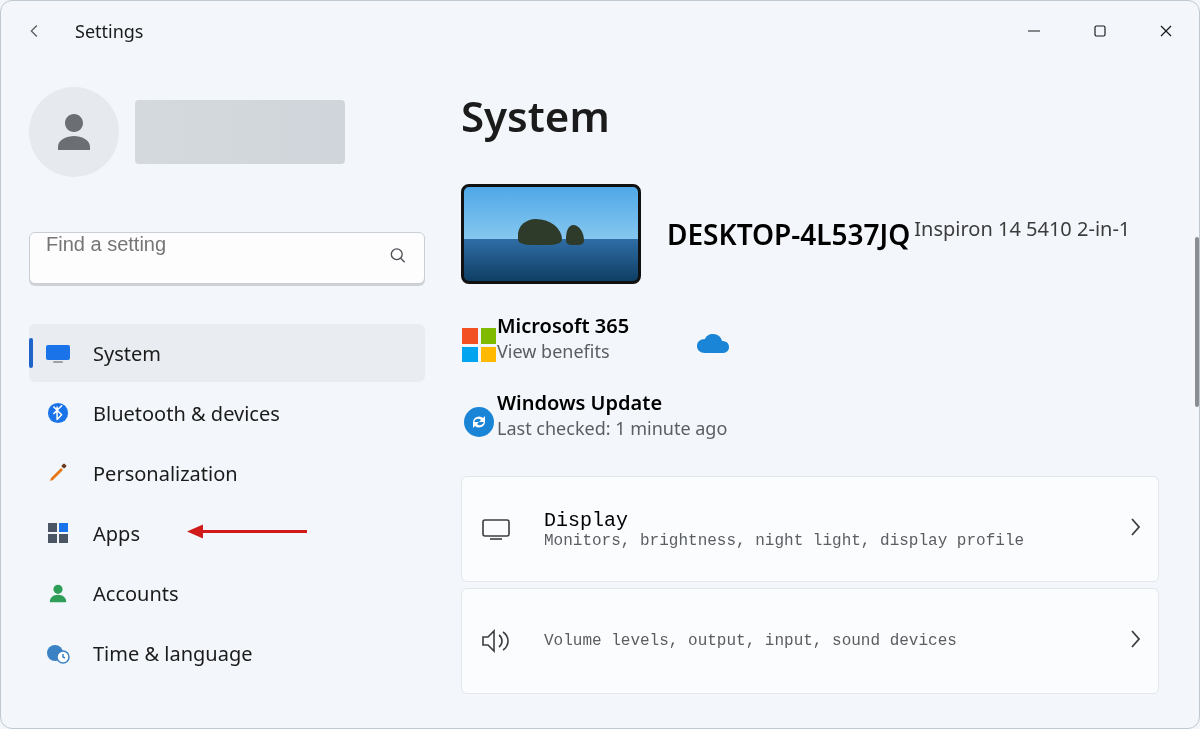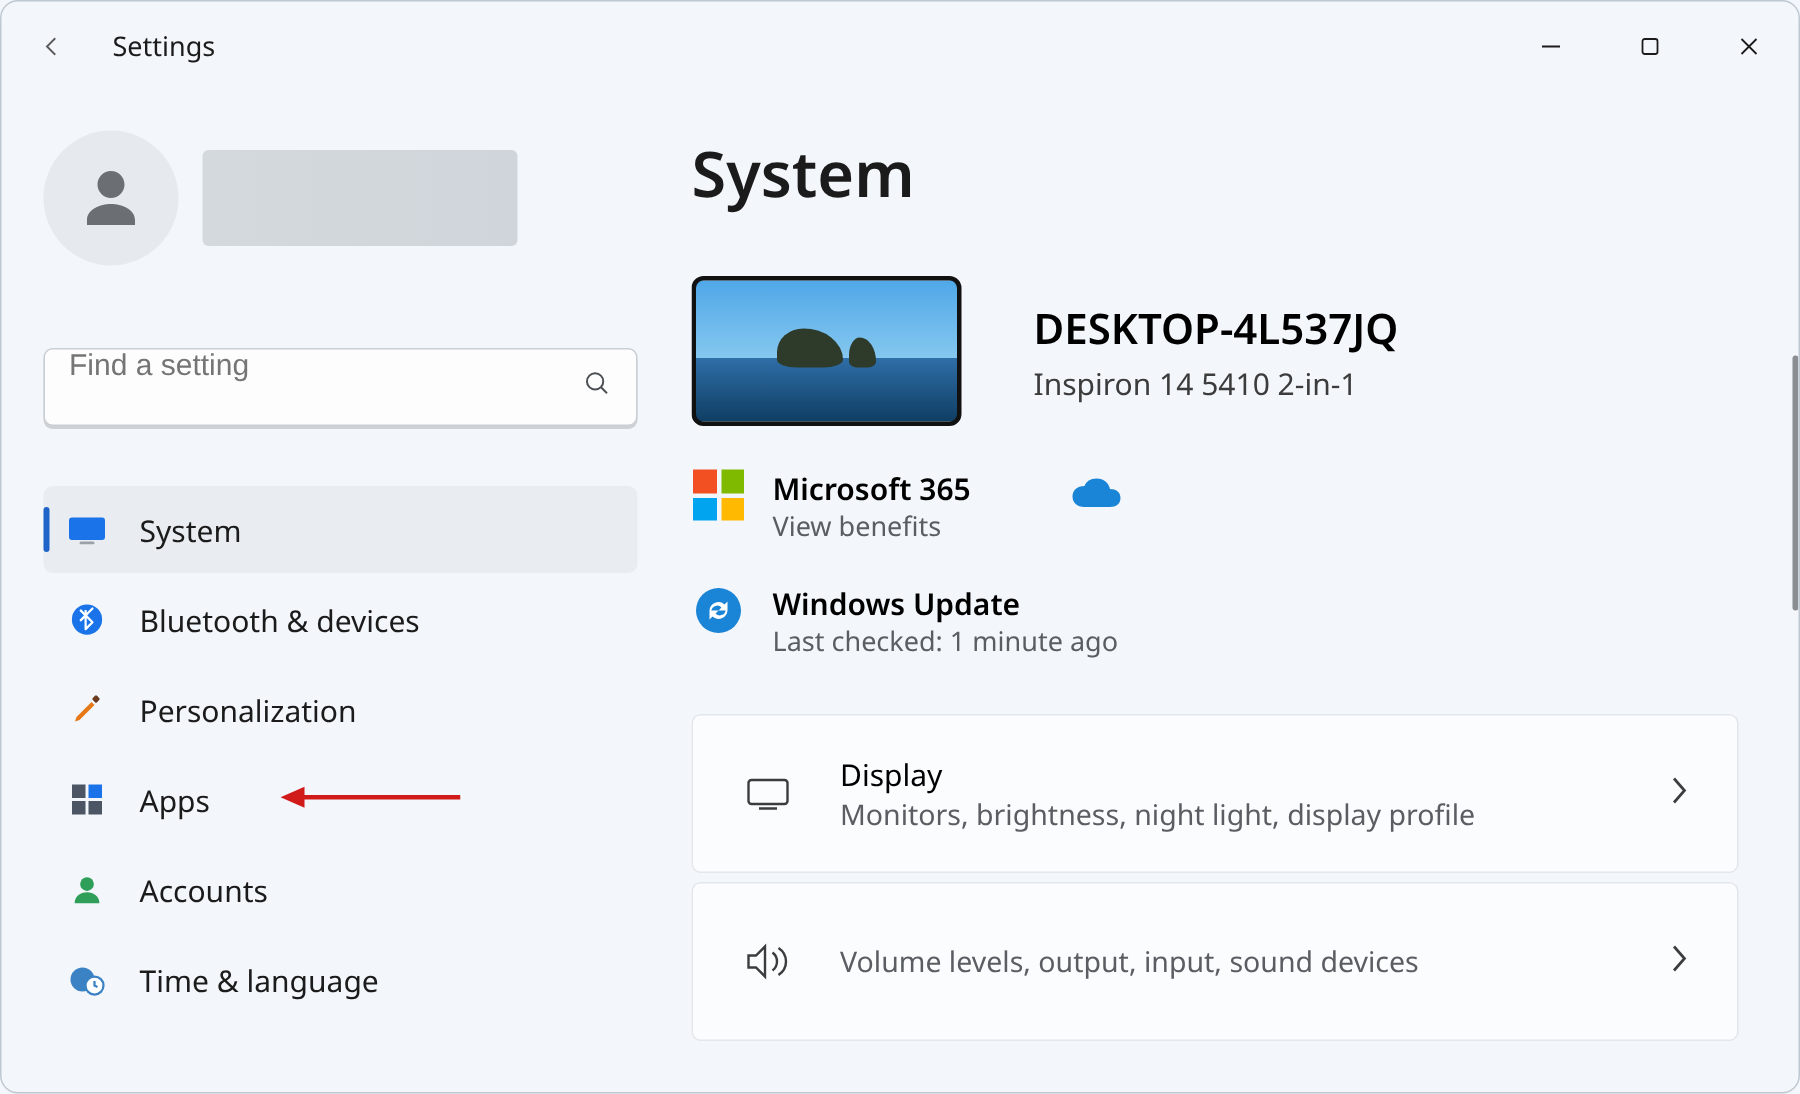--- a/index.html
+++ b/index.html
@@ -39,39 +39,39 @@
 .nav-item.selected { background:#e9edf1; }
 .nav-item.selected::before { content:""; position:absolute; left:0; top:14px; bottom:14px; width:4px; background:#1f64c8; border-radius: 4px;}
 .nav-icon { width: 26px; height:26px; display:flex; align-items:center; justify-content:center; }
 .arrow-annotation { position:absolute; left:158px; top:50%; transform:translateY(-50%); }
 .main { flex:1; padding: 26px 40px 0 0; overflow:hidden; position:relative; }
 .page-title { font-size: 42px; font-weight:600; color:#1b1b1b; margin-bottom: 40px; }
 .device-row { display:flex; gap: 26px; align-items:center; margin-bottom: 28px; }
 .desktop-thumb { width: 180px; height:100px; border-radius:8px; border:3px solid #111; overflow:hidden; background: linear-gradient(to bottom, #4fa8e8 0%, #85c7ef 55%, #2f6ea7 55%, #0f3e63 100%); position:relative; }
 .desktop-thumb .rock { position:absolute; bottom:36px; left:54px; width:44px; height:26px; background:#2e3a2a; border-radius: 40% 60% 30% 30% / 60% 80% 20% 20%; }
 .desktop-thumb .rock2 { position:absolute; bottom:36px; left:102px; width:18px; height:20px; background:#2e3a2a; border-radius: 40% 60% 30% 30% / 60% 80% 20% 20%; }
-.device-info { display:flex; flex-direction:column; gap:4px;margin-left:22px; }
+.device-info { display:flex; gap:4px; }
 .device-name { font-size: 28px; font-weight:600; }
 .device-model { font-size: 20px; color:#3c3c3c; }
 .rename-link { font-size: 20px; color:#2164b5; cursor:pointer; }
 .tiles { display:flex; gap: 66px; margin-bottom: 26px; flex-wrap:wrap; }
-.tile { display:flex; gap:18px; align-items:flex-start; cursor:pointer;}
+.tile { display:flex; align-items:flex-end; cursor:pointer;}
 .tile-icon { width:36px; height:36px; display:flex; align-items:center; justify-content:center; }
 .ms365-logo { width:34px; height:34px; display:grid; grid-template-columns:1fr 1fr; grid-template-rows:1fr 1fr; gap:3px; }
 .ms365-logo span:nth-child(1){background:#f25022;}
 .ms365-logo span:nth-child(2){background:#7fba00;}
 .ms365-logo span:nth-child(3){background:#00a4ef;}
 .ms365-logo span:nth-child(4){background:#ffb900;}
 .tile-text .t1 { font-size:20px; font-weight:600; }
 .tile-text .t2 { font-size:18px; color:#5a5e62; }
 .cards { display:flex; flex-direction:column; gap:6px; }
-.card { background:#fbfcfd; border:1px solid #e3e7eb; border-radius:6px; height:106px; display:flex; align-items:center; padding: 0 32px; gap: 30px; cursor:pointer;}
+.card { background:#fbfcfd; border:1px solid #e3e7eb; border-radius:6px; height:106px; display:flex; align-items:center; padding: 0 16px; gap: 30px; cursor:pointer;font-family:Liberation Mono, monospace;}
 .card-icon { width:36px; height:36px; display:flex; align-items:center; justify-content:center; color:#3c3c3c; }
 .card-text .c1 { font-size:20px; }
-.card-text .c2 { font-size:19px; color:#5a5e62; }
+.card-text .c2 { font-size:16px; color:#5a5e62; }
 .card-chevron { margin-left:auto; color:#3c3c3c; }
 .scroll-indicator { position:absolute; right:0; top:176px; width:4px; height:170px; background:#8a8d91; border-radius:4px; }
 </style>
 </head>
 <body>
 
 <div class="titlebar">
   <div class="titlebar-left">
     <div class="back-arrow">
       <svg width="22" height="22" viewBox="0 0 24 24" fill="none" stroke="currentColor" stroke-width="1.4">

